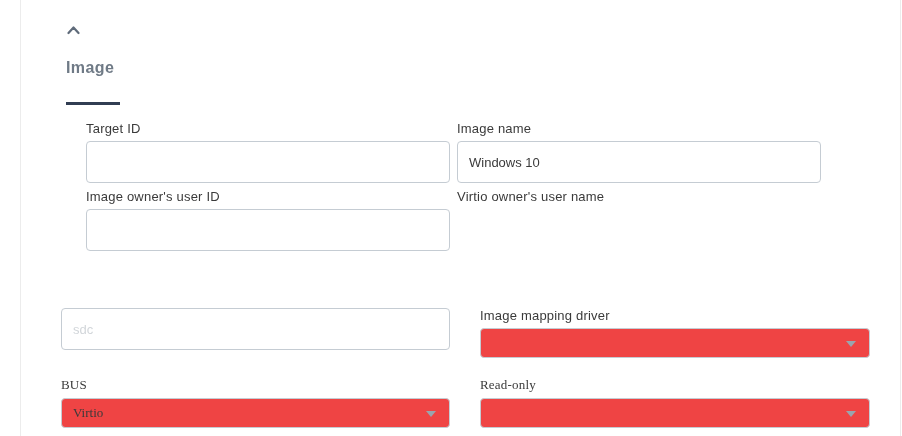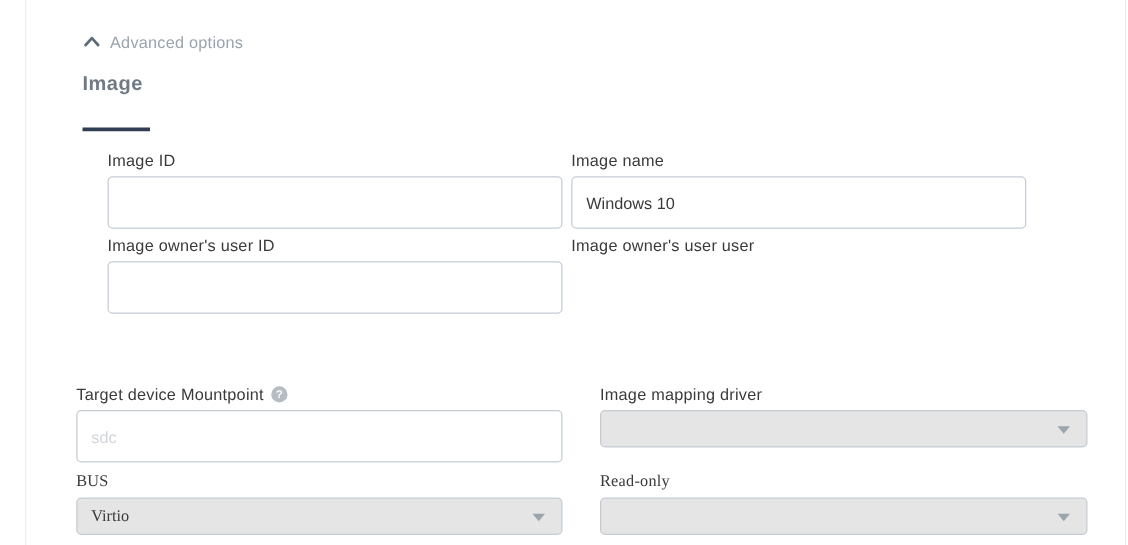--- a/index.html
+++ b/index.html
@@ -38,21 +38,21 @@
   }
   .finput {
     width:100%; height:42px; border:1px solid #c5ccd3; border-radius:4px;
     padding:16px 11px; font-family:"Liberation Sans", sans-serif; font-size:13px;
     color:#3a3a3a; background:#fff; outline:none; display:block;
   }
   .finput::placeholder { color:#d2d6da; opacity:1; }
 
   .fselect {
     position:relative; width:100%; height:30px; border:1px solid #c5ccd3;
-    border-radius:4px; background:#e5e5e5; cursor:pointer;
+    border-radius:4px; background:#ef4444; cursor:pointer;
     display:flex; align-items:center; padding:0 30px 0 11px;
   }
   .fsel-value { font-size:13px; color:#3a3a3a; }
   .arrow {
     position:absolute; right:13px; top:12px; width:0; height:0;
     border-left:5px solid transparent; border-right:5px solid transparent;
     border-top:6px solid #9aa5ae;
   }
 
   .help-icon {
@@ -77,52 +77,47 @@
 <div class="page">
   <div class="v-divider left"></div>
   <div class="v-divider right"></div>
 
   <div class="adv">
     <span class="chev">
       <svg width="13" height="9" viewBox="0 0 13 9">
         <polyline points="1.5,7 6.5,1.5 11.5,7" stroke="#5f6b7a" stroke-width="2.2" fill="none" stroke-linecap="round" stroke-linejoin="round"></polyline>
       </svg>
     </span>
-    <span class="adv-label">Advanced options</span>
   </div>
 
   <div class="tab">
     <span class="tab-label">Image</span>
     <div class="tab-underline"></div>
   </div>
 
   <div class="field g1-left row1">
-    <div class="flabel">Image ID</div>
+    <div class="flabel">Target ID</div>
     <input class="finput" type="text" value="" style="">
   </div>
 
   <div class="field g1-right row1">
     <div class="flabel">Image name</div>
     <input class="finput" type="text" value="Windows 10" style="">
   </div>
 
   <div class="field g1-left row2">
     <div class="flabel">Image owner's user ID</div>
     <input class="finput" type="text" value="" style="">
   </div>
 
   <div class="field g1-right row2">
-    <div class="flabel">Image owner's user user</div>
+    <div class="flabel">Virtio owner's user name</div>
   </div>
 
   <div class="field g2-left row3">
-    <div class="flabel">
-      <span>Target device Mountpoint</span>
-      <span class="help-icon">?</span>
-    </div>
     <input class="finput" type="text" placeholder="sdc" style="">
   </div>
 
   <div class="field g2-right row3">
     <div class="flabel">Image mapping driver</div>
     <div class="fselect">
       <span class="fsel-value"></span>
       <span class="arrow"></span>
     </div>
   </div>

